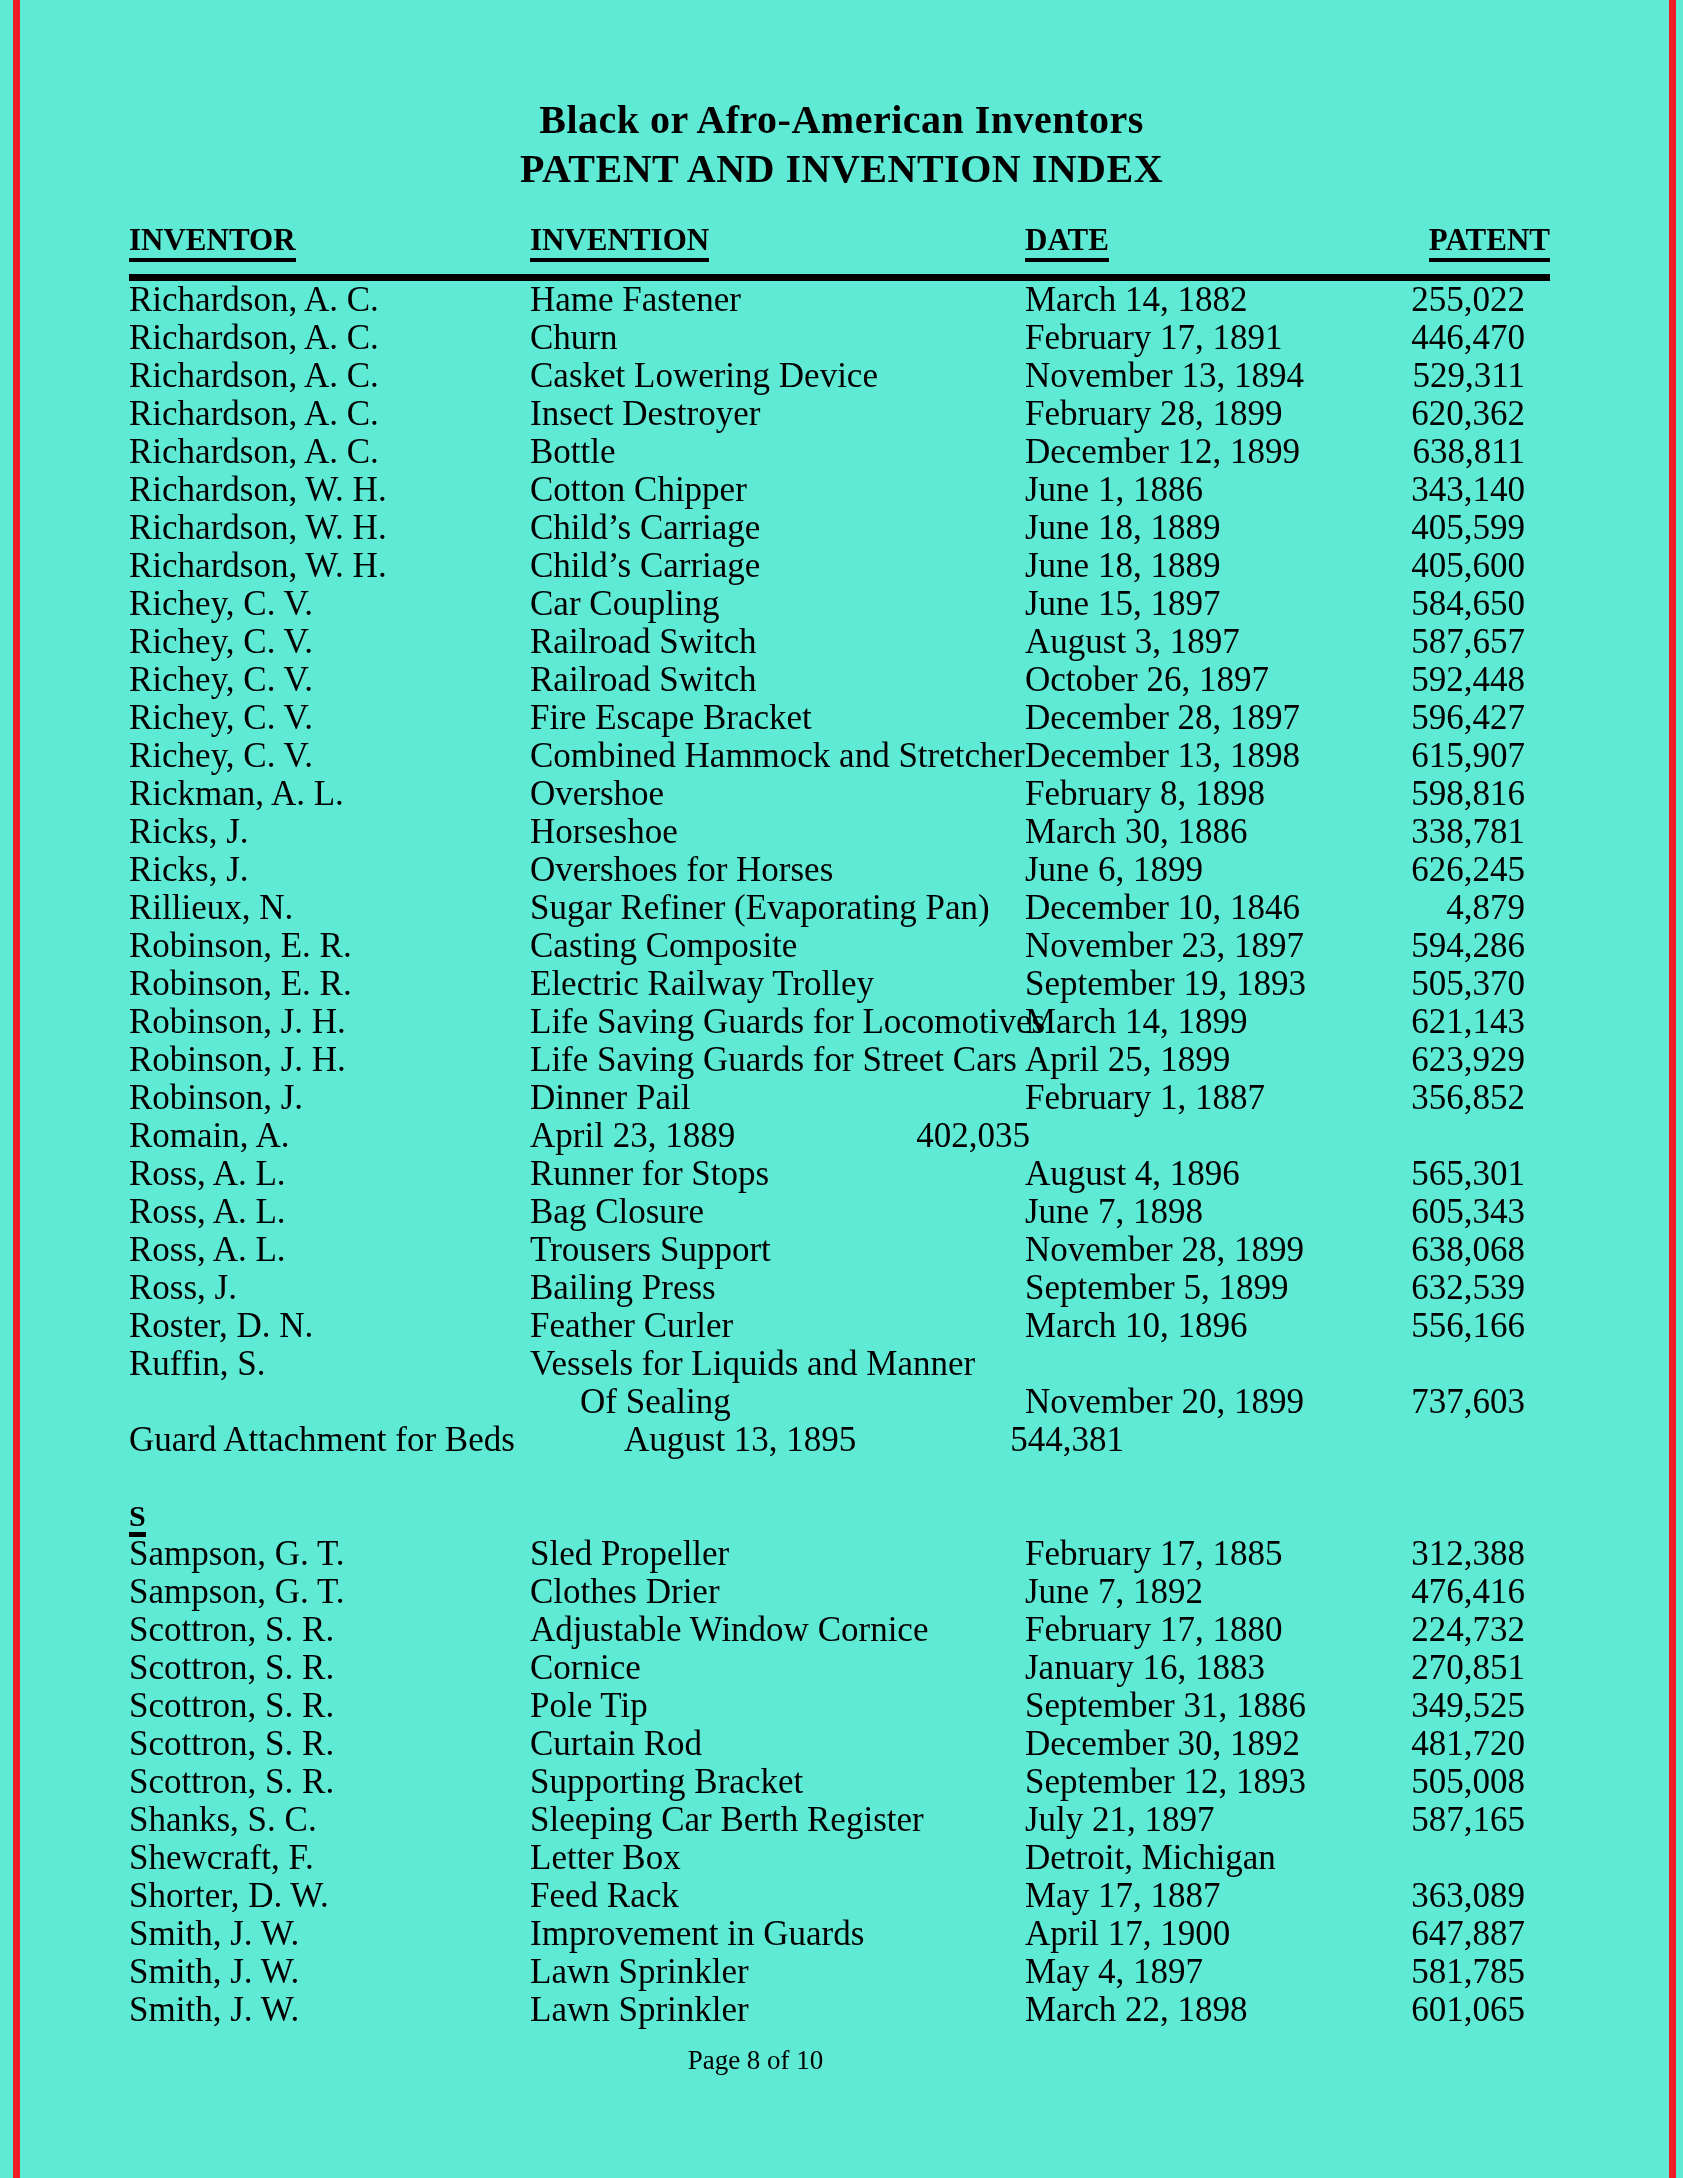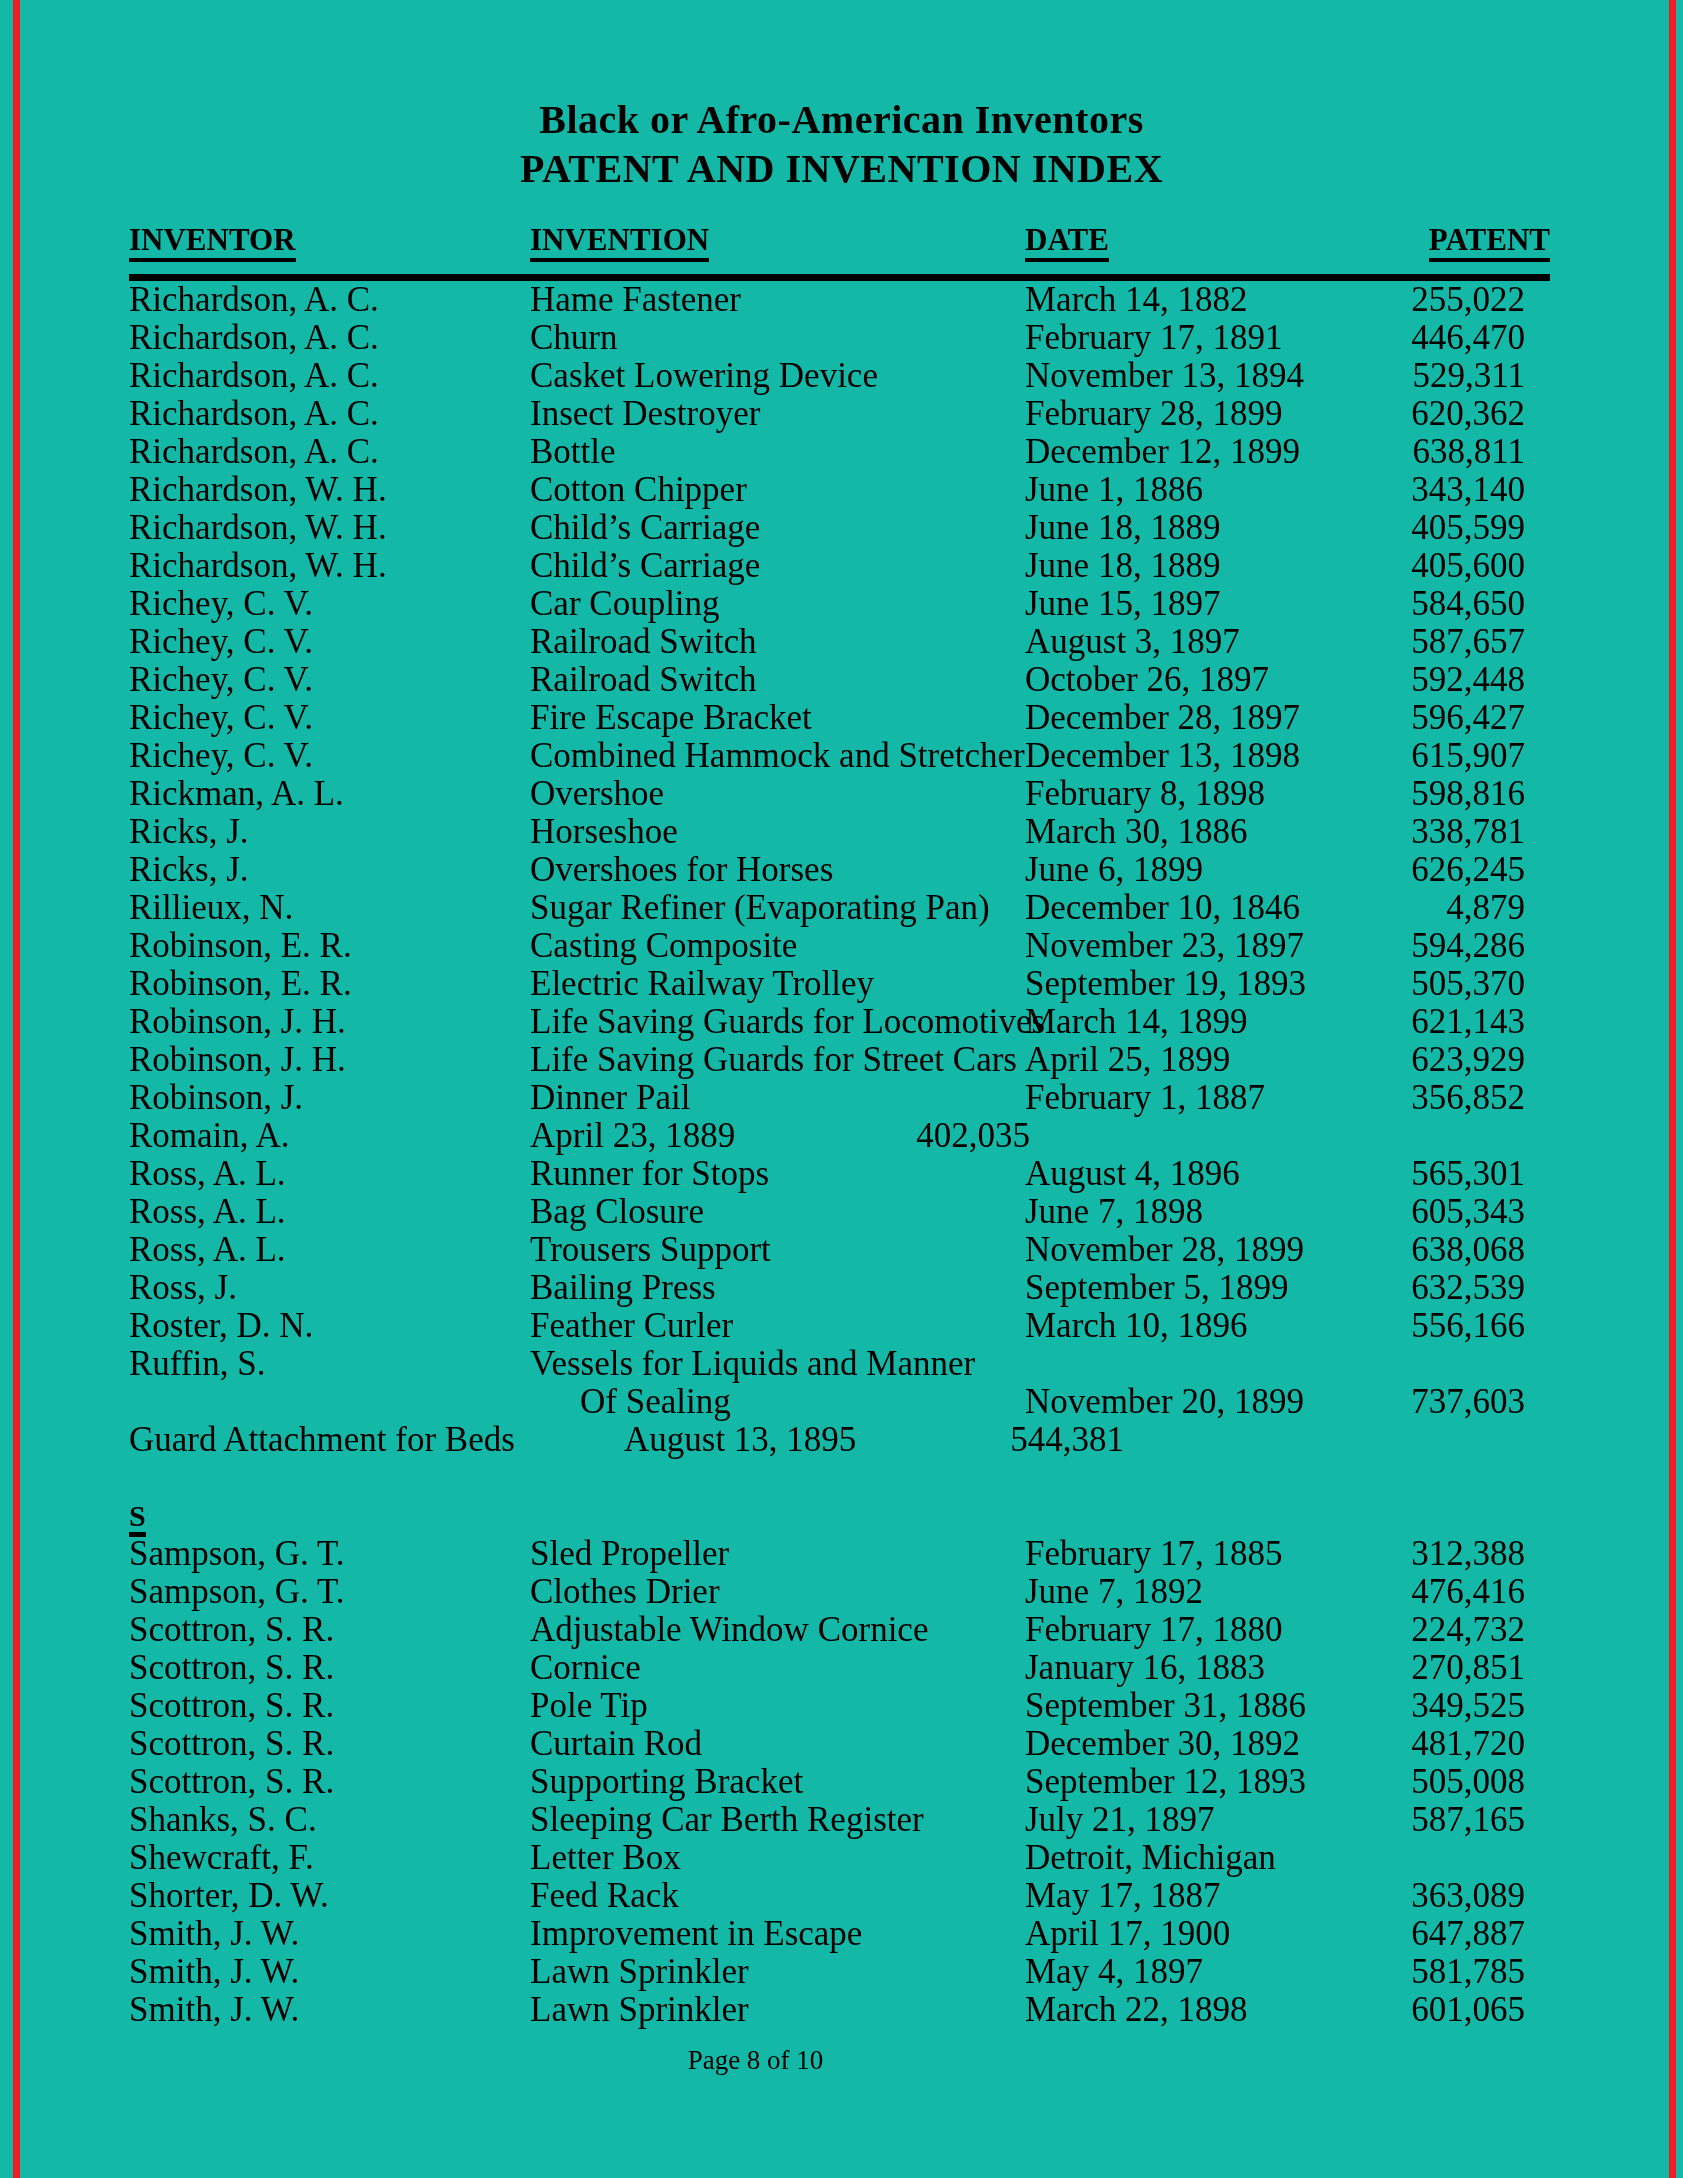--- a/index.html
+++ b/index.html
@@ -6,21 +6,21 @@
   body {
     width: 1683px; height: 2178px;
     background: #ffffff;
     font-family: "Liberation Serif", "DejaVu Serif", serif;
     color: #000000;
     -webkit-font-smoothing: antialiased;
   }
   .page {
     position: relative;
     width: 1683px; height: 2178px;
-    background: #14b8a6;
+    background: #5eead4;
     overflow: hidden;
   }
   .edge-line {
     position: absolute; top: 0; height: 2178px; width: 7px;
     background: #ee1c23;
   }
   .edge-line.left  { left: 13px; }
   .edge-line.right { left: 1669px; }
 
   .title-block {
@@ -343,21 +343,21 @@
           <div class="col-patent"></div>
         </div>
         <div class="row">
           <div class="col-inventor">Shorter, D. W.</div>
           <div class="col-invention">Feed Rack</div>
           <div class="col-date">May 17, 1887</div>
           <div class="col-patent">363,089</div>
         </div>
         <div class="row">
           <div class="col-inventor">Smith, J. W.</div>
-          <div class="col-invention">Improvement in Escape</div>
+          <div class="col-invention">Improvement in Guards</div>
           <div class="col-date">April 17, 1900</div>
           <div class="col-patent">647,887</div>
         </div>
         <div class="row">
           <div class="col-inventor">Smith, J. W.</div>
           <div class="col-invention">Lawn Sprinkler</div>
           <div class="col-date">May 4, 1897</div>
           <div class="col-patent">581,785</div>
         </div>
         <div class="row">

